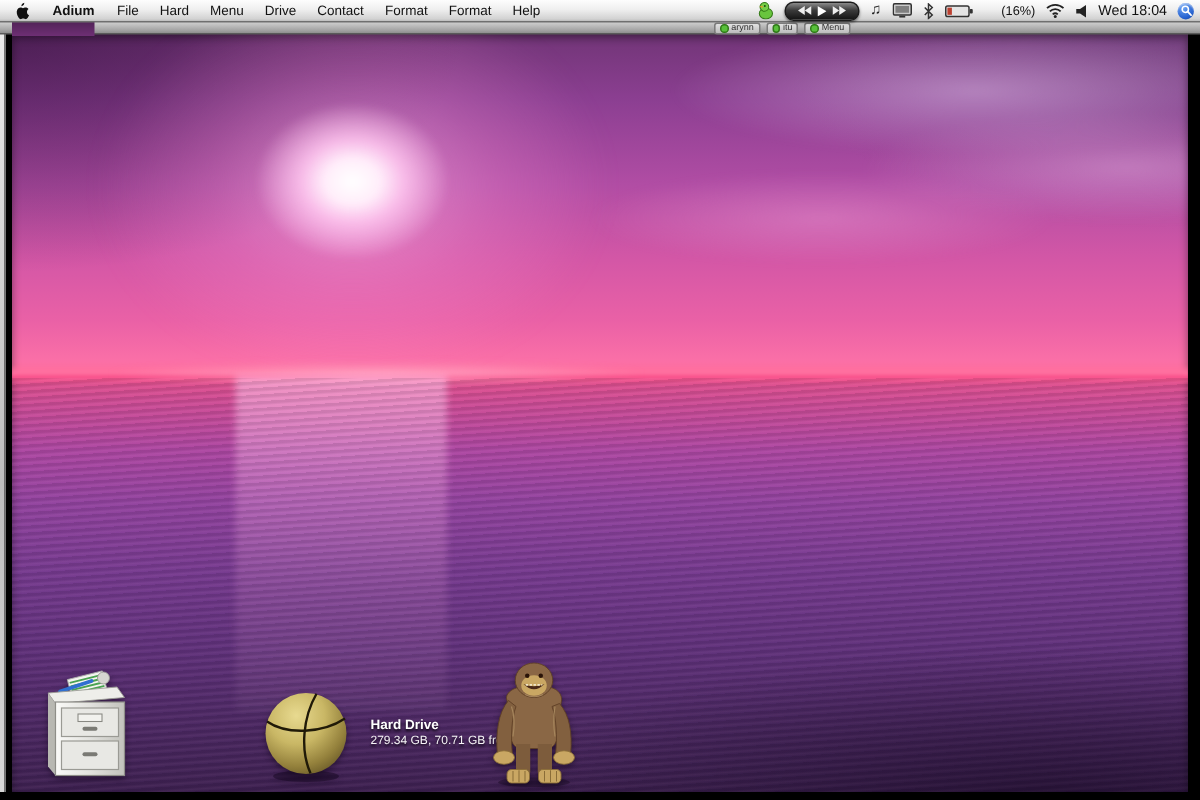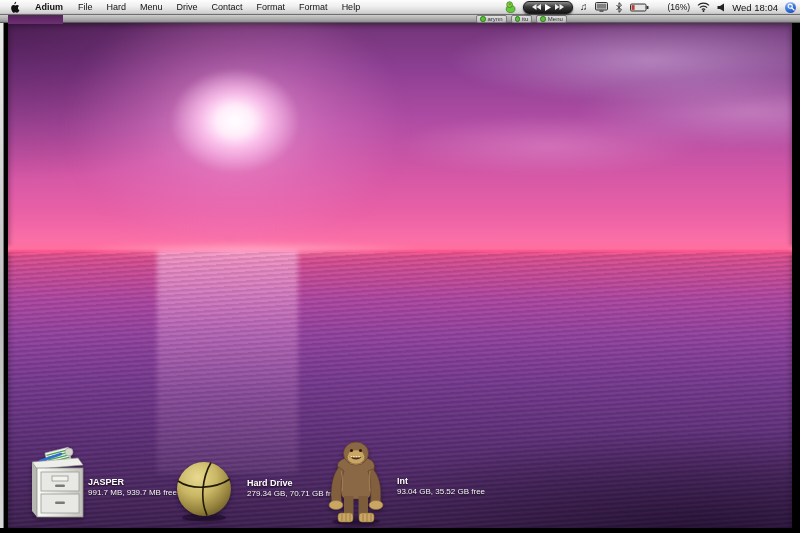--- a/index.html
+++ b/index.html
@@ -219,24 +219,20 @@
       <polygon points="4,16 50,12 55,19 9,23" fill="#eeeeea" stroke="#9a9a94" stroke-width=".6"></polygon>
       <polygon points="4,16 9,23 9,71 4,65" fill="#b8b8b2"></polygon>
       <rect x="9" y="22" width="46" height="49" fill="url(#cab)" stroke="#8e8e88" stroke-width=".8"></rect>
       <rect x="13" y="26" width="38" height="19" fill="#e8e8e4" stroke="#9a9a94" stroke-width=".8"></rect>
       <rect x="24" y="30" width="16" height="5" fill="#f2f2ee" stroke="#888882" stroke-width=".7"></rect>
       <rect x="27" y="38.5" width="10" height="2.6" rx="1.3" fill="#7a7a74"></rect>
       <rect x="13" y="48" width="38" height="19" fill="#e8e8e4" stroke="#9a9a94" stroke-width=".8"></rect>
       <rect x="27" y="55.5" width="10" height="2.6" rx="1.3" fill="#7a7a74"></rect>
     </svg>
   </div>
-  <div class="vol-label" style="left:80px;top:455px">
-    <div class="vol-name">JASPER</div>
-    <div class="vol-details">991.7 MB, 939.7 MB free</div>
-  </div>
 
   <div class="desk-icon" style="left:166px;top:438px">
     <svg width="60" height="62" viewBox="0 0 60 62">
       <defs>
         <radialGradient id="ballg" cx="38%" cy="28%" r="78%">
           <stop offset="0" stop-color="#e8da90"></stop>
             <stop offset=".45" stop-color="#c9b765"></stop>
           <stop offset=".8" stop-color="#94813c"></stop>
             <stop offset="1" stop-color="#6e5e2a"></stop>
         </radialGradient>
@@ -267,17 +263,13 @@
       <path d="M14 73 v7 M18 72.5 v8 M22 73 v7 M35 73 v7 M39 72.5 v8 M43 73 v7" stroke="#8a6d38" stroke-width=".7"></path>
       <ellipse cx="28" cy="12.5" rx="12.5" ry="11.5" fill="#8a6745" stroke="#5f4026" stroke-width=".6"></ellipse>
       <ellipse cx="28" cy="16" rx="8.5" ry="6.8" fill="#c9a763"></ellipse>
       <circle cx="23.5" cy="9.5" r="1.5" fill="#2a1408"></circle>
       <circle cx="32.5" cy="9.5" r="1.5" fill="#2a1408"></circle>
       <path d="M21 15 Q 28 22 35 15 Q 28 18 21 15 Z" fill="#4a2a18"></path>
       <path d="M22.5 15.6 h11" stroke="#f2e6c8" stroke-width="1.2" stroke-dasharray="1.6 1"></path>
       <path d="M13 30 C 15 36, 15 44, 14 50 M42 30 C 41 36, 41 44, 42 50 M22 22 q 6 3 12 0" stroke="#a5855c" stroke-width=".8" fill="none"></path>
     </svg>
   </div>
-  <div class="vol-label" style="left:389px;top:454px">
-    <div class="vol-name">Int</div>
-    <div class="vol-details">93.04 GB, 35.52 GB free</div>
-  </div>
 </div>
 
 </body></html>

